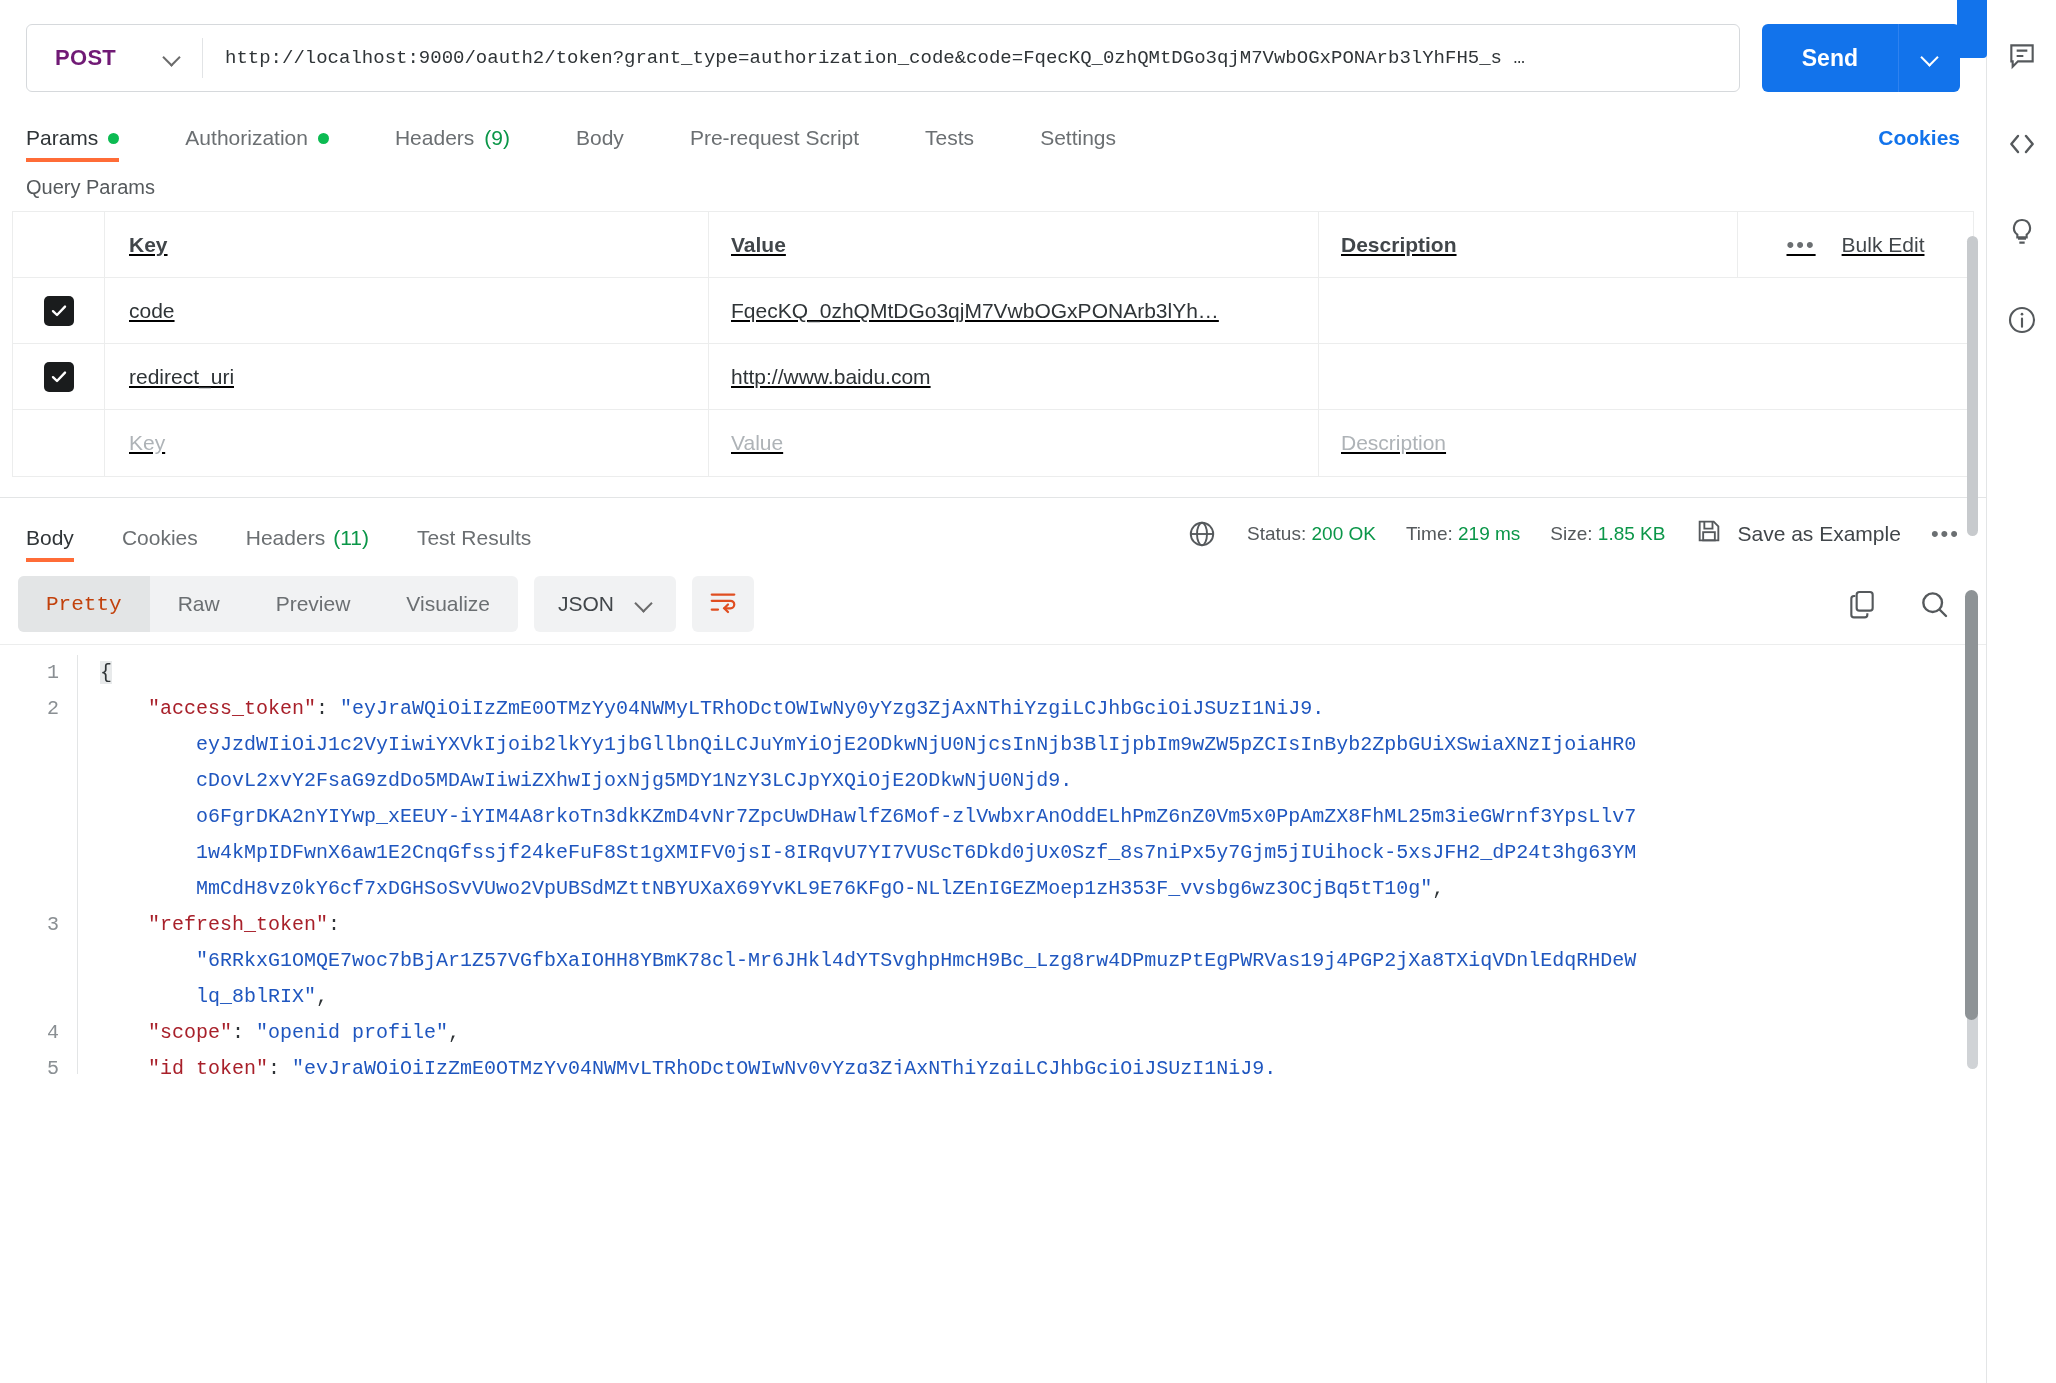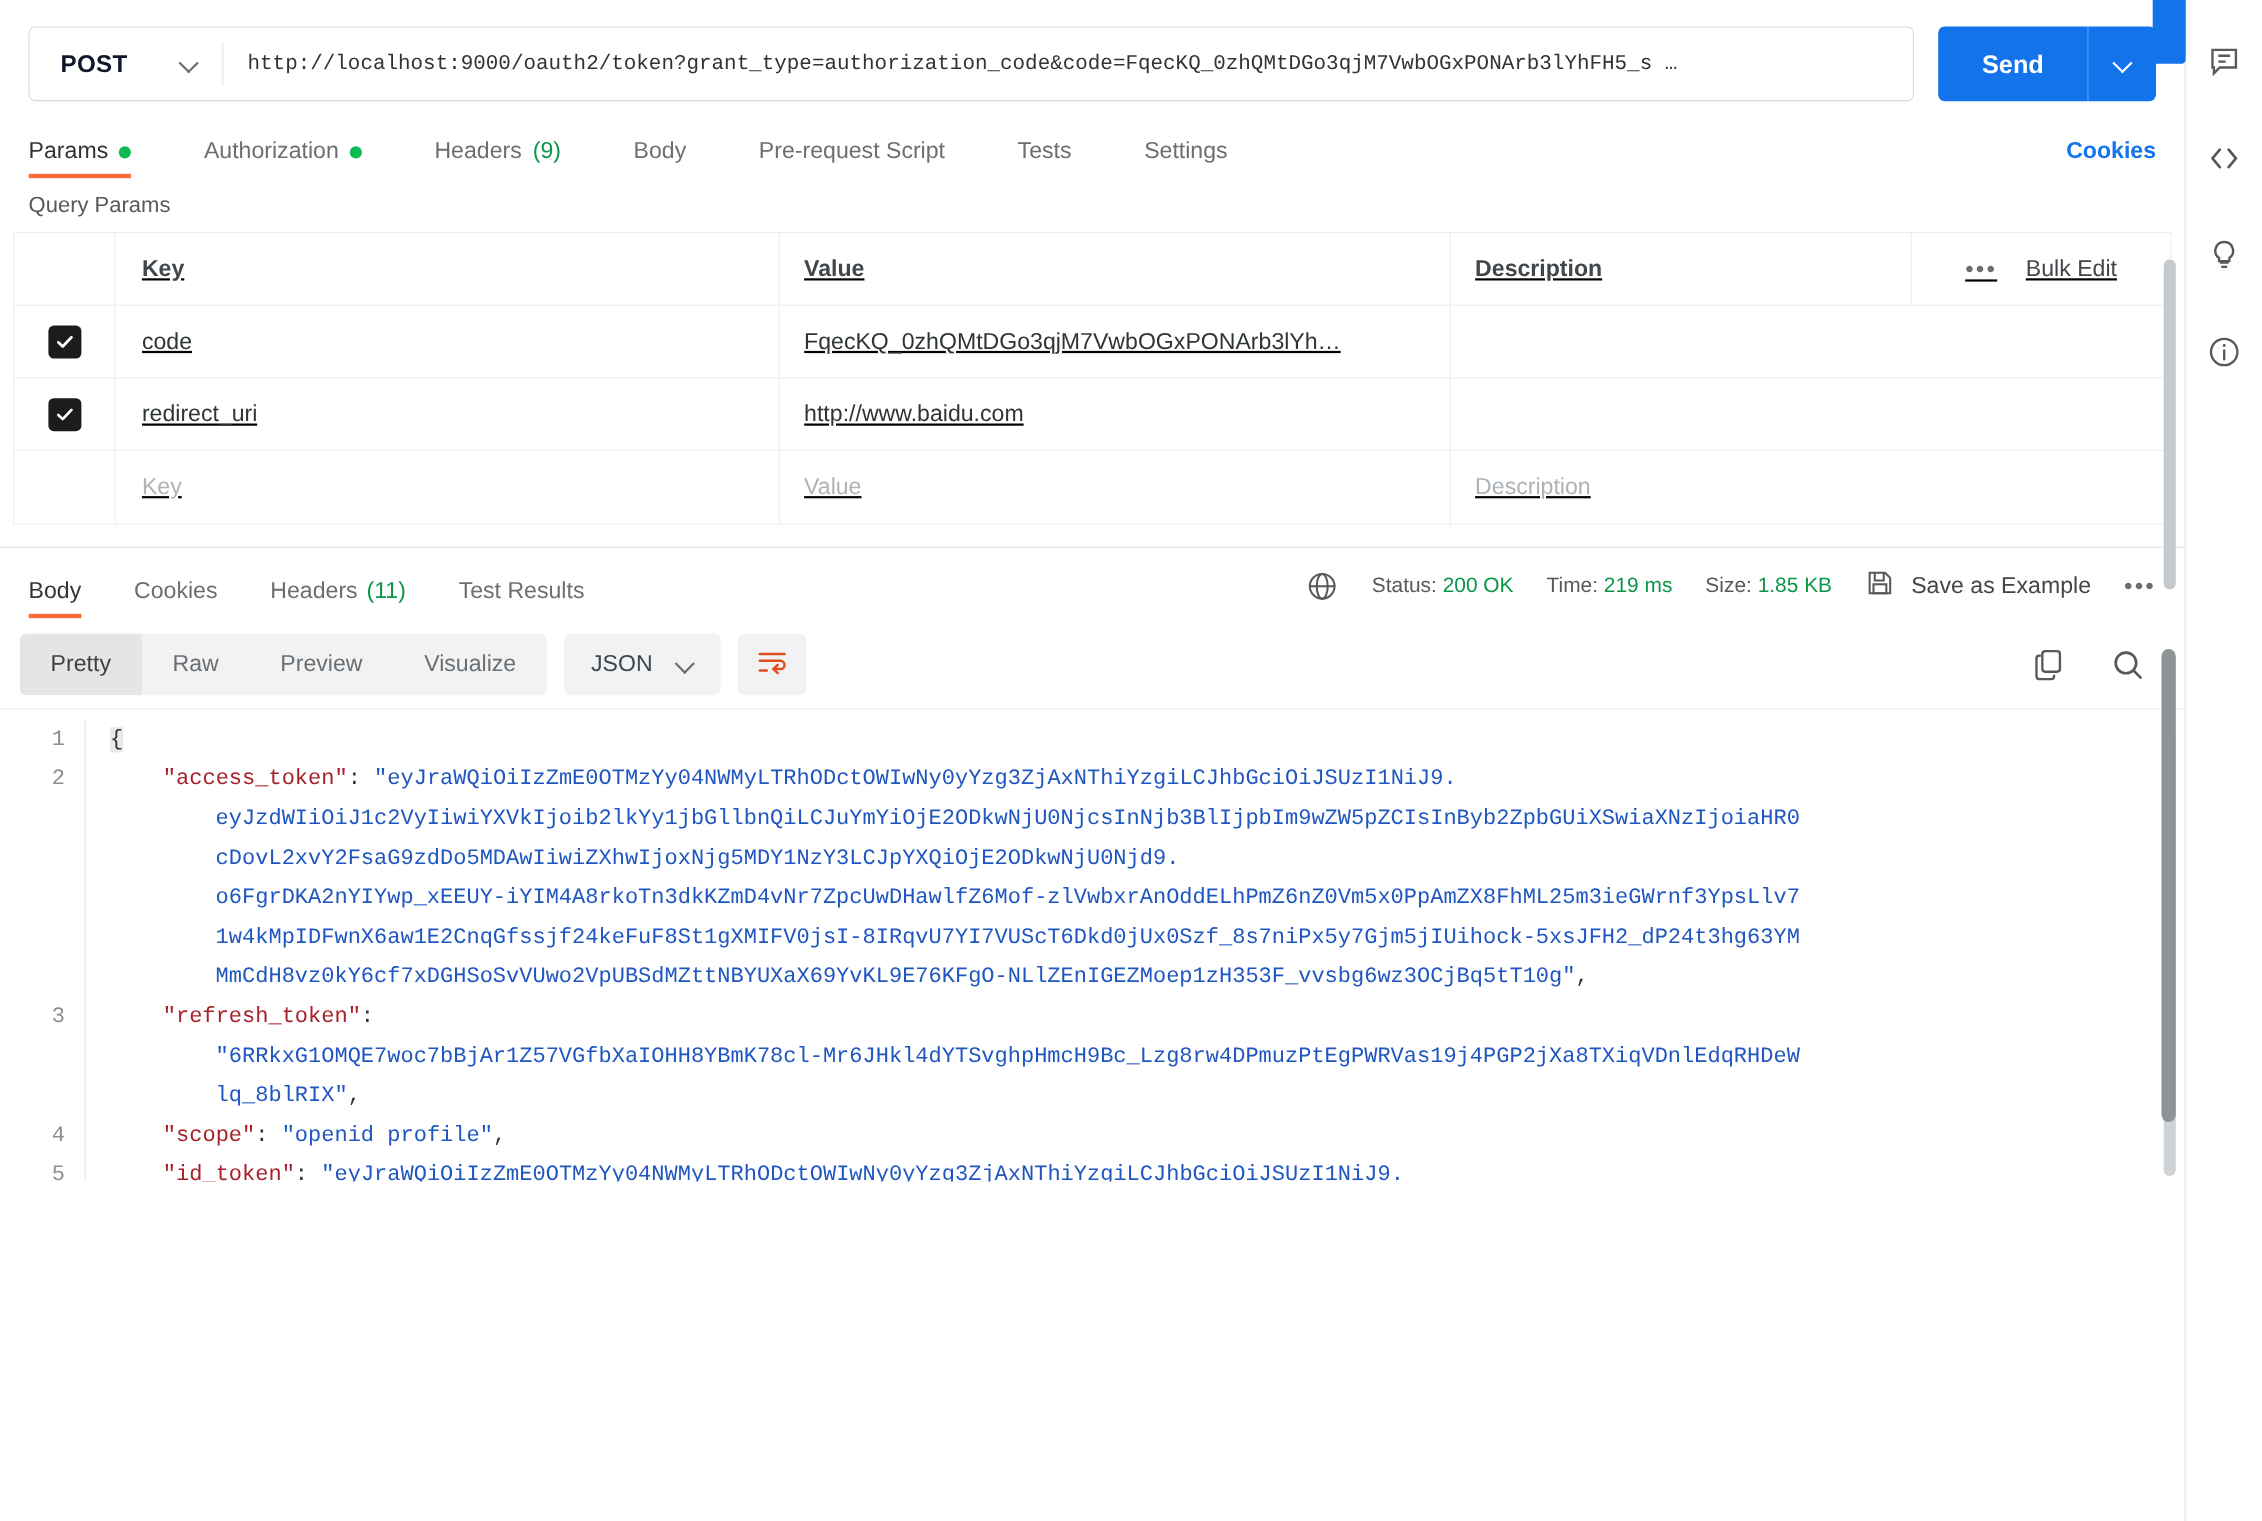--- a/index.html
+++ b/index.html
@@ -16,21 +16,21 @@
   
   .urlbar-wrap { padding: 24px 26px 0 26px; display: flex; align-items: center; gap: 22px; }
   .url-box {
     flex: 1; height: 68px; border: 1px solid #d6d9dc; border-radius: 6px;
     display: flex; align-items: center; background: #fff;
   }
   .method-sel {
     display: flex; align-items: center; justify-content: space-between;
     width: 175px; height: 100%; padding: 0 22px 0 28px; cursor: pointer;
   }
-  .method-text { font-size: 22px; font-weight: 700; color: #0f172a; letter-spacing: .3px; }
+  .method-text { font-size: 22px; font-weight: 700; color: #701a75; letter-spacing: .3px; }
   .chev { width: 16px; height: 16px; position: relative; }
   .chev::after {
     content: ""; position: absolute; left: 1px; top: 1px;
     width: 11px; height: 11px; border-right: 2.2px solid #6b6b6b; border-bottom: 2.2px solid #6b6b6b;
     transform: rotate(45deg);
   }
   .url-divider { width: 1px; height: 40px; background: #e2e4e6; }
   .url-text {
     flex: 1; padding: 0 22px; font-size: 19px; color: #2f3437;
     white-space: nowrap; overflow: hidden; text-overflow: ellipsis;
@@ -112,21 +112,21 @@
   .meta-item b { color: #0a9648; font-weight: 400; }
   .save-example { display: flex; align-items: center; gap: 14px; font-size: 21px; color: #41464a; cursor: pointer; }
   .globe { width: 30px; height: 30px; }
 
   
   .body-toolbar { display: flex; align-items: center; gap: 16px; padding: 14px 26px 12px 18px; }
   .seg { display: flex; background: #f1f2f3; border-radius: 6px; overflow: hidden; height: 56px; }
   .seg-item {
     font-size: 21px; color: #6b6f72; display: flex; align-items: center; padding: 0 28px; cursor: pointer;
   }
-  .seg-item.active { background: #e3e5e6; color: #404040; }
+  .seg-item.active { background: #e3e5e6; color: #c2410c; font-family: Liberation Mono, monospace; }
   .fmt-sel {
     height: 56px; background: #f1f2f3; border-radius: 6px; display: flex; align-items: center;
     gap: 22px; padding: 0 24px; font-size: 21px; color: #41464a; cursor: pointer;
   }
   .wrap-btn {
     height: 56px; width: 62px; background: #f1f2f3; border-radius: 6px;
     display: flex; align-items: center; justify-content: center; cursor: pointer;
   }
   .tb-right { margin-left: auto; display: flex; align-items: center; gap: 40px; padding-right: 10px; }
   .icon-btn { cursor: pointer; display: flex; align-items: center; justify-content: center; }

